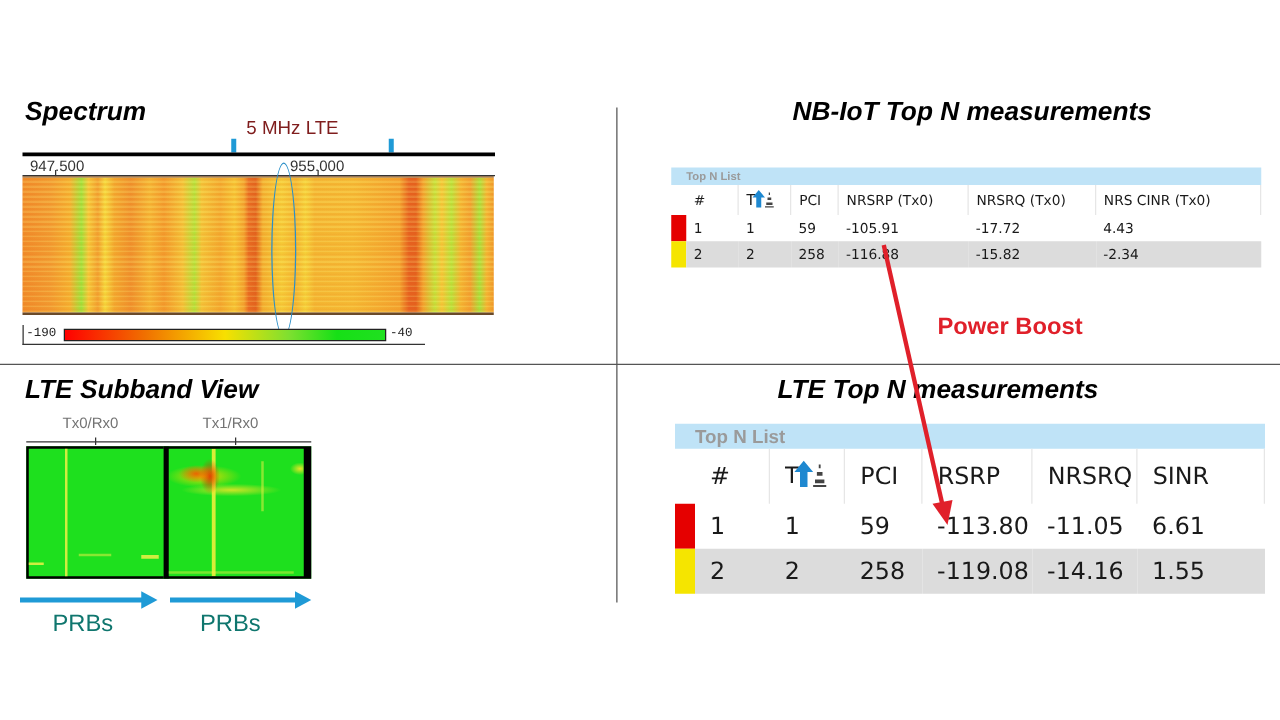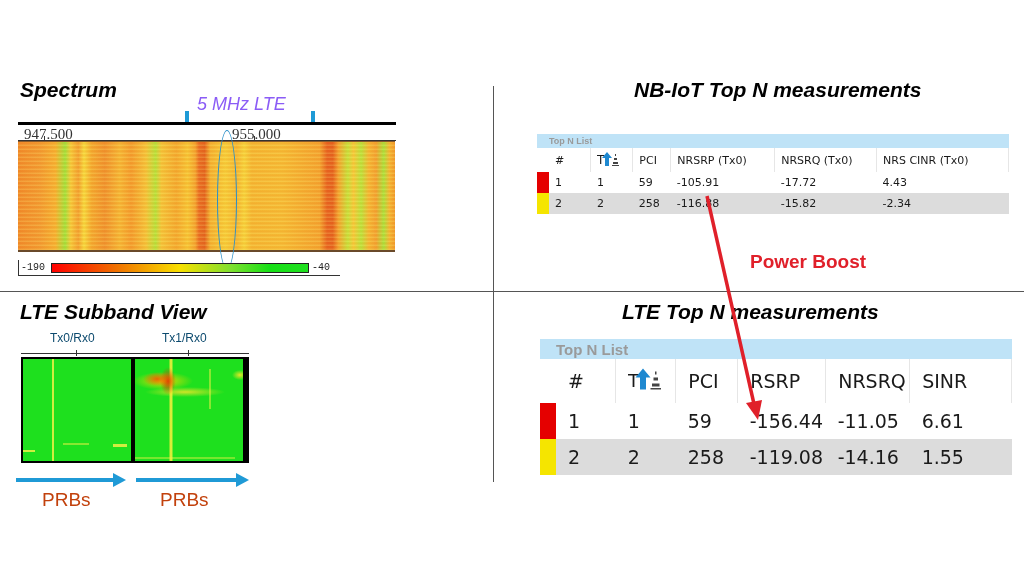--- a/index.html
+++ b/index.html
@@ -9,23 +9,23 @@
   .abs { position: absolute; }
 
   .section-title { font-family: "Liberation Sans", sans-serif; font-weight: bold; font-size: 21px; color: #000; white-space: nowrap; font-style: italic; }
 
   .divider-v { left: 493px; top: 86px; width: 1px; height: 396px; background: #555; }
   .divider-h { left: 0; top: 291px; width: 1024px; height: 1px; background: #555; }
 
   
   .spec-bar { left: 18px; top: 122px; width: 378px; height: 3px; background: #000; }
   .spec-brace { width: 4px; height: 11px; background: #1f9ad6; top: 111px; }
-  .spec-label { left: 197px; top: 94px; font-size: 18px; color: #8b5cf6; white-space: nowrap; font-style: italic; }
+  .spec-label { left: 197px; top: 94px; font-size: 15px; color: #7f1d1d; white-space: nowrap; }
   .ruler { left: 18px; top: 126px; width: 378px; height: 15px; border-bottom: 1px solid #333; }
-  .ruler-label { font-family: Liberation Serif, serif; font-size: 15px; color: #333; top: 126px; }
+  .ruler-label { font-family: Liberation Sans, sans-serif; font-size: 12px; color: #333; top: 126px; }
   .ruler-tick { width: 1px; height: 5px; background: #333; top: 136px; }
   .waterfall {
     left: 18px; top: 141px; width: 377px; height: 111px;
     border-top: 1px solid #8a5a2a; border-bottom: 2px solid #6a4a2a;
     background:
       repeating-linear-gradient(0deg, rgba(255,255,140,0.18) 0px, rgba(255,255,140,0.18) 1px, rgba(230,110,20,0.12) 2px, rgba(230,110,20,0.0) 4px),
       linear-gradient(90deg,
         #f08a2a 0%, #f29a30 6%, #f5b030 10%, #9ee23a 12.5%, #f6c838 14%, #f2a030 16%,
         #f6d83c 17.5%, #f3a82e 19.5%, #ef902c 23%, #f5b534 27%, #f39a2c 30%,
         #f4c238 34%, #b4e23a 36.5%, #f4c438 38%, #f3a82e 42%, #f6c434 45%, #f3a22e 47%,
@@ -37,37 +37,37 @@
   .ellipse { left: 217px; top: 130px; width: 20px; height: 140px; border: 1.5px solid #2a8fc8; border-radius: 50%; }
   .scale-frame { left: 18px; top: 260px; width: 322px; height: 16px; border-left: 1px solid #333; border-bottom: 1px solid #333; }
   .scale-min { left: 21px; top: 262px; font-family: "Liberation Mono", monospace; font-size: 10px; color: #222; }
   .scale-max { left: 312px; top: 262px; font-family: "Liberation Mono", monospace; font-size: 10px; color: #222; }
   .scale-grad { left: 51px; top: 263px; width: 258px; height: 10px; border: 1px solid #222;
     background: linear-gradient(90deg, #ff0000 0%, #f07000 25%, #f8e000 50%, #7ee030 70%, #16e016 85%, #20e020 100%); }
 
   
   .sub-axis { left: 21px; top: 353px; width: 228px; height: 1px; background: #333; }
   .sub-tick { width: 1px; height: 6px; background: #333; top: 350px; }
-  .sub-label { font-size: 12px; color: #0c4a6e; top: 331px; white-space: nowrap; }
+  .sub-label { font-size: 12px; color: #737373; top: 331px; white-space: nowrap; }
   .sub-panel { top: 357px; height: 106px; background: #1ee01e; border: 2px solid #000; }
   .sub-panel.left { left: 21px; width: 114px; border-right-width: 4px; }
   .sub-panel.right { left: 131px; width: 118px; border-left-width: 4px; border-right-width: 6px;
     background:
       radial-gradient(ellipse 14px 7px at 22px 20px, rgba(240,90,0,0.9), rgba(240,90,0,0) 100%),
       radial-gradient(ellipse 8px 14px at 33px 22px, rgba(225,40,0,0.85), rgba(225,40,0,0) 100%),
       radial-gradient(ellipse 30px 9px at 28px 22px, rgba(250,220,0,0.9), rgba(250,220,0,0) 100%),
       radial-gradient(ellipse 40px 5px at 50px 33px, rgba(250,230,40,0.8), rgba(250,230,40,0) 100%),
       radial-gradient(ellipse 8px 5px at 105px 16px, rgba(250,230,40,0.9), rgba(250,230,40,0) 100%),
       linear-gradient(90deg, transparent 34px, rgba(250,240,60,0.85) 35px, rgba(250,240,60,0.85) 37px, transparent 38px),
       #1ee01e;
   }
   .sub-streak { background: rgba(240,240,70,0.85); }
   .prb-arrow { height: 4px; background: #1f9ad6; top: 478px; }
   .prb-head { width: 0; height: 0; border-top: 7px solid transparent; border-bottom: 7px solid transparent; border-left: 13px solid #1f9ad6; top: 473px; }
-  .prb-label { font-size: 19px; color: #c2410c; top: 489px; }
+  .prb-label { font-size: 19px; color: #0f766e; top: 489px; }
 
   
   .topn-caption { background: #bfe3f7; color: #9a9a9a; font-weight: bold; white-space: nowrap; }
   table.topn { border-collapse: collapse; font-family: "DejaVu Sans", sans-serif; color: #1a1a1a; }
   table.topn td, table.topn th { text-align: left; font-weight: normal; white-space: nowrap; }
   table.topn th { border-right: 1px solid #e6e6e6; }
   table.topn tr.row-2 td.cell { background: #dcdcdc; }
   .t-icon { display: inline-block; position: relative; }
 
   .nb-caption { left: 537px; top: 134px; width: 472px; height: 14px; font-size: 9px; padding-left: 12px; line-height: 14px; }
@@ -215,21 +215,21 @@
       <th>PCI</th>
       <th>RSRP</th>
       <th>NRSRQ</th>
       <th>SINR</th>
     </tr>
     <tr class="row-1">
       <td style="padding:0; background:#e50000;"></td>
       <td class="cell">1</td>
       <td class="cell">1</td>
       <td class="cell">59</td>
-      <td class="cell">-156.44</td>
+      <td class="cell">-113.80</td>
       <td class="cell">-11.05</td>
       <td class="cell">6.61</td>
     </tr>
     <tr class="row-2">
       <td style="padding:0; background:#f5e500;"></td>
       <td class="cell">2</td>
       <td class="cell">2</td>
       <td class="cell">258</td>
       <td class="cell">-119.08</td>
       <td class="cell">-14.16</td>

